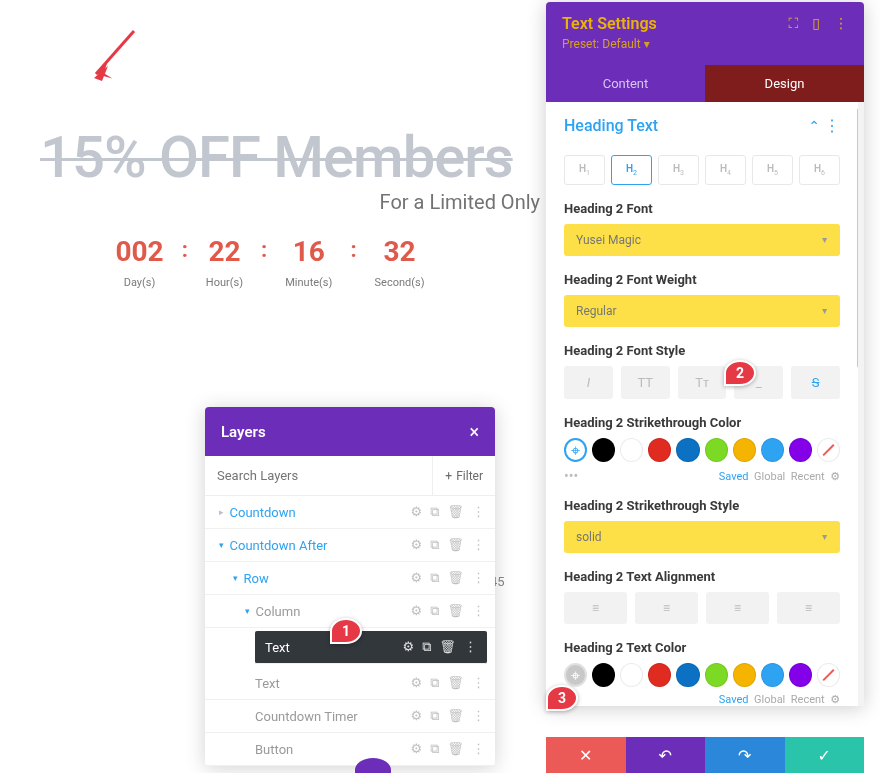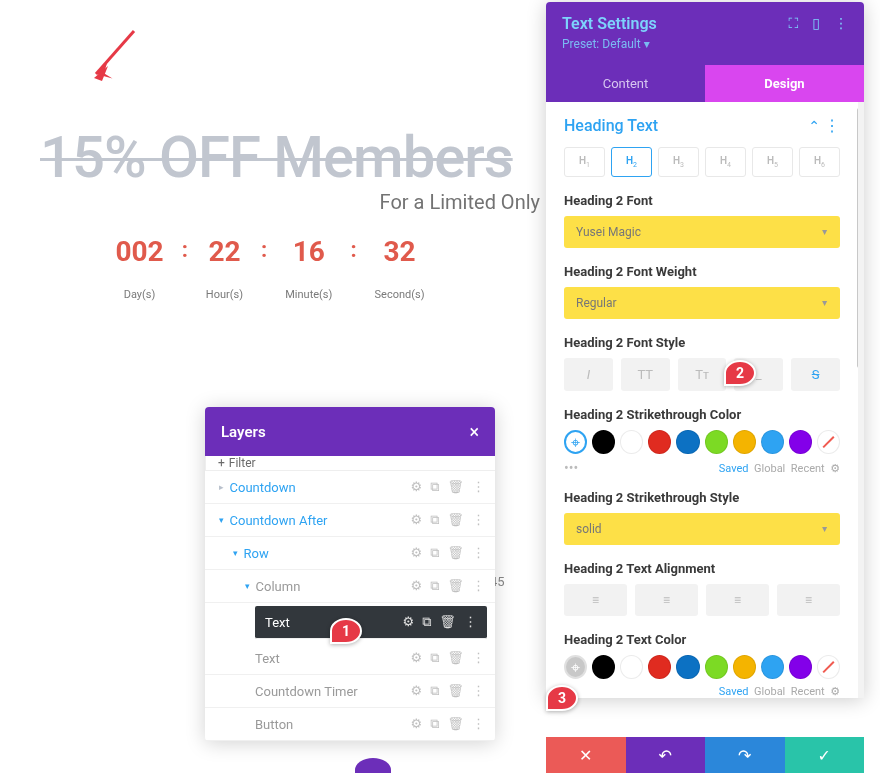--- a/index.html
+++ b/index.html
@@ -10,21 +10,21 @@
   .arrow { position: absolute; left: 84px; top: 26px; width: 60px; height: 60px; }
   .arrow svg { width: 100%; height: 100%; }
 
   .headline { position: absolute; left: 40px; top: 90px; font-size: 58px; font-weight: 500; color: #c1c6cf; letter-spacing: -1px; text-decoration: line-through; text-decoration-thickness: 3px; margin-top: 33px; }
   .subhead { position: absolute; left: 0; top: 190px; width: 540px; text-align: right; font-size: 20px; color: #737373; font-weight: 400; }
 
   .countdown-row { position: absolute; left: 0; top: 235px; width: 540px; display: flex; justify-content: center; align-items: flex-start; gap: 18px; }
   .cd-unit { text-align: center; }
   .cd-num { font-size: 28px; font-weight: 700; color: #e05a4c; }
   .cd-sep { font-size: 22px; font-weight: 700; color: #e05a4c; padding-top: 2px; }
-  .cd-label { font-size: 11px; color: #7a7a7a; margin-top: 20px; }
+  .cd-label { font-size: 11px; color: #7a7a7a; margin-top: 8px; }
 
   .register-btn { position: absolute; left: 294px; top: 326px; background: #e05a4c; color: #fff; font-size: 12px; font-weight: 700; letter-spacing: 4px; padding: 16px 28px; border: none; }
 
   
   .layers-panel { position: absolute; left: 205px; top: 407px; width: 290px; background: #fff; box-shadow: 0 2px 20px rgba(0,0,0,0.18); border-radius: 4px; }
   .layers-header { background: #6c2eb9; color: #fff; padding: 14px 16px; display: flex; justify-content: space-between; align-items: center; border-radius: 4px 4px 0 0; gap: 8px; }
   .layers-title { font-size: 15px; font-weight: 600; }
   .layers-close { font-size: 18px; cursor: pointer; }
   .layers-search-row { display: flex; border-bottom: 1px solid #eee; }
   .layers-search { flex: 1; border: none; padding: 12px 12px; font-size: 13px; color: #999; outline: none; }
@@ -45,32 +45,32 @@
 
   .annot { position: absolute; border-radius: 50% 50% 50% 0; width: 32px; height: 26px; background: #e63946; color: #fff; font-size: 14px; font-weight: 700; display: flex; align-items: center; justify-content: center; border: 2px solid #fff; box-shadow: 0 1px 4px rgba(0,0,0,0.3); }
   .annot1 { left: 330px; top: 618px; }
   .annot2 { left: 724px; top: 360px; }
   .annot3 { left: 546px; top: 685px; }
 
   .stray-number { position: absolute; left: 490px; top: 574px; font-size: 13px; color: #888; }
 
   
   .settings { position: absolute; right: 16px; top: 2px; width: 318px; background: #fff; box-shadow: 0 2px 20px rgba(0,0,0,0.2); border-radius: 4px 4px 0 0; overflow: hidden; }
-  .s-header { background: #6c2eb9; color: #7dd3fc; padding: 12px 16px 14px; }
+  .s-header { background: #6c2eb9; color: #eab308; padding: 12px 16px 14px; }
   .s-header-row { display: flex; justify-content: space-between; align-items: center; }
   .s-title { font-size: 16px; font-weight: 600; }
   .s-header-icons { display: flex; gap: 14px; font-size: 14px; }
   .s-preset { font-size: 12px; opacity: 0.85; margin-top: 4px; }
   .s-tabs { display: flex; background: #6c2eb9; }
   .s-tab { flex: 1; text-align: center; padding: 11px 4px; font-size: 13px; color: #d6c6f0; cursor: pointer; }
-  .s-tab.active { background: #d946ef; color: #fff; font-weight: 700; text-align: center; }
+  .s-tab.active { background: #7f1d1d; color: #fff; font-weight: 400; text-align: center; }
 
   .s-body { padding: 14px 18px 0; max-height: 640px; overflow: hidden; border-right: 6px solid #f3f3f3; position: relative; }
   .s-body::after { content: ''; position: absolute; right: -4px; top: 6px; width: 5px; height: 260px; background: #c8c8c8; border-radius: 3px; }
-  .s-section-head { display: flex; justify-content: space-between; align-items: center; color: #2ea3f2; font-size: 16px; font-weight: 500; margin-bottom: 12px; }
+  .s-section-head { display: flex; justify-content: space-between; align-items: center; color: #2ea3f2; font-size: 16px; font-weight: 500; margin-bottom: 20px; }
   .s-section-head .chev { font-size: 14px; }
 
   .h-tabs { display: flex; gap: 6px; margin-bottom: 16px; }
   .h-tab { flex: 1; text-align: center; border: 1px solid #e8e8e8; border-radius: 3px; padding: 7px 0; font-size: 10px; color: #bbb; font-weight: 600; }
   .h-tab sub { font-size: 7px; font-weight: 400; }
   .h-tab.active { color: #2ea3f2; border-color: #2ea3f2; }
 
   .s-label { font-size: 13px; font-weight: 700; color: #3a3a3a; margin-bottom: 8px; }
   .s-select { width: 100%; border: none; background: #fde047; border-radius: 3px; padding: 9px 12px; font-size: 12px; color: #777; margin-bottom: 16px; display: flex; justify-content: space-between; align-items: center; }
   .s-select::after { content: '▸'; transform: rotate(90deg); color: #999; font-size: 10px; }
@@ -140,20 +140,21 @@
 
   <div class="stray-number">45</div>
 </div>
 
 <div class="layers-panel">
   <div class="layers-header">
     <span class="layers-title">Layers</span>
     <span class="layers-close">×</span>
   </div>
   <div class="layers-search-row">
+    <input class="layers-search" placeholder="Search Layers" style="">
     <button class="layers-filter">
         <span>+</span>
         <span>Filter</span>
       </button>
   </div>
 
   <div class="layer-item lv1">
     <span class="tri">▸</span>
     <span class="layer-name">Countdown</span>
     <div class="layer-actions">

